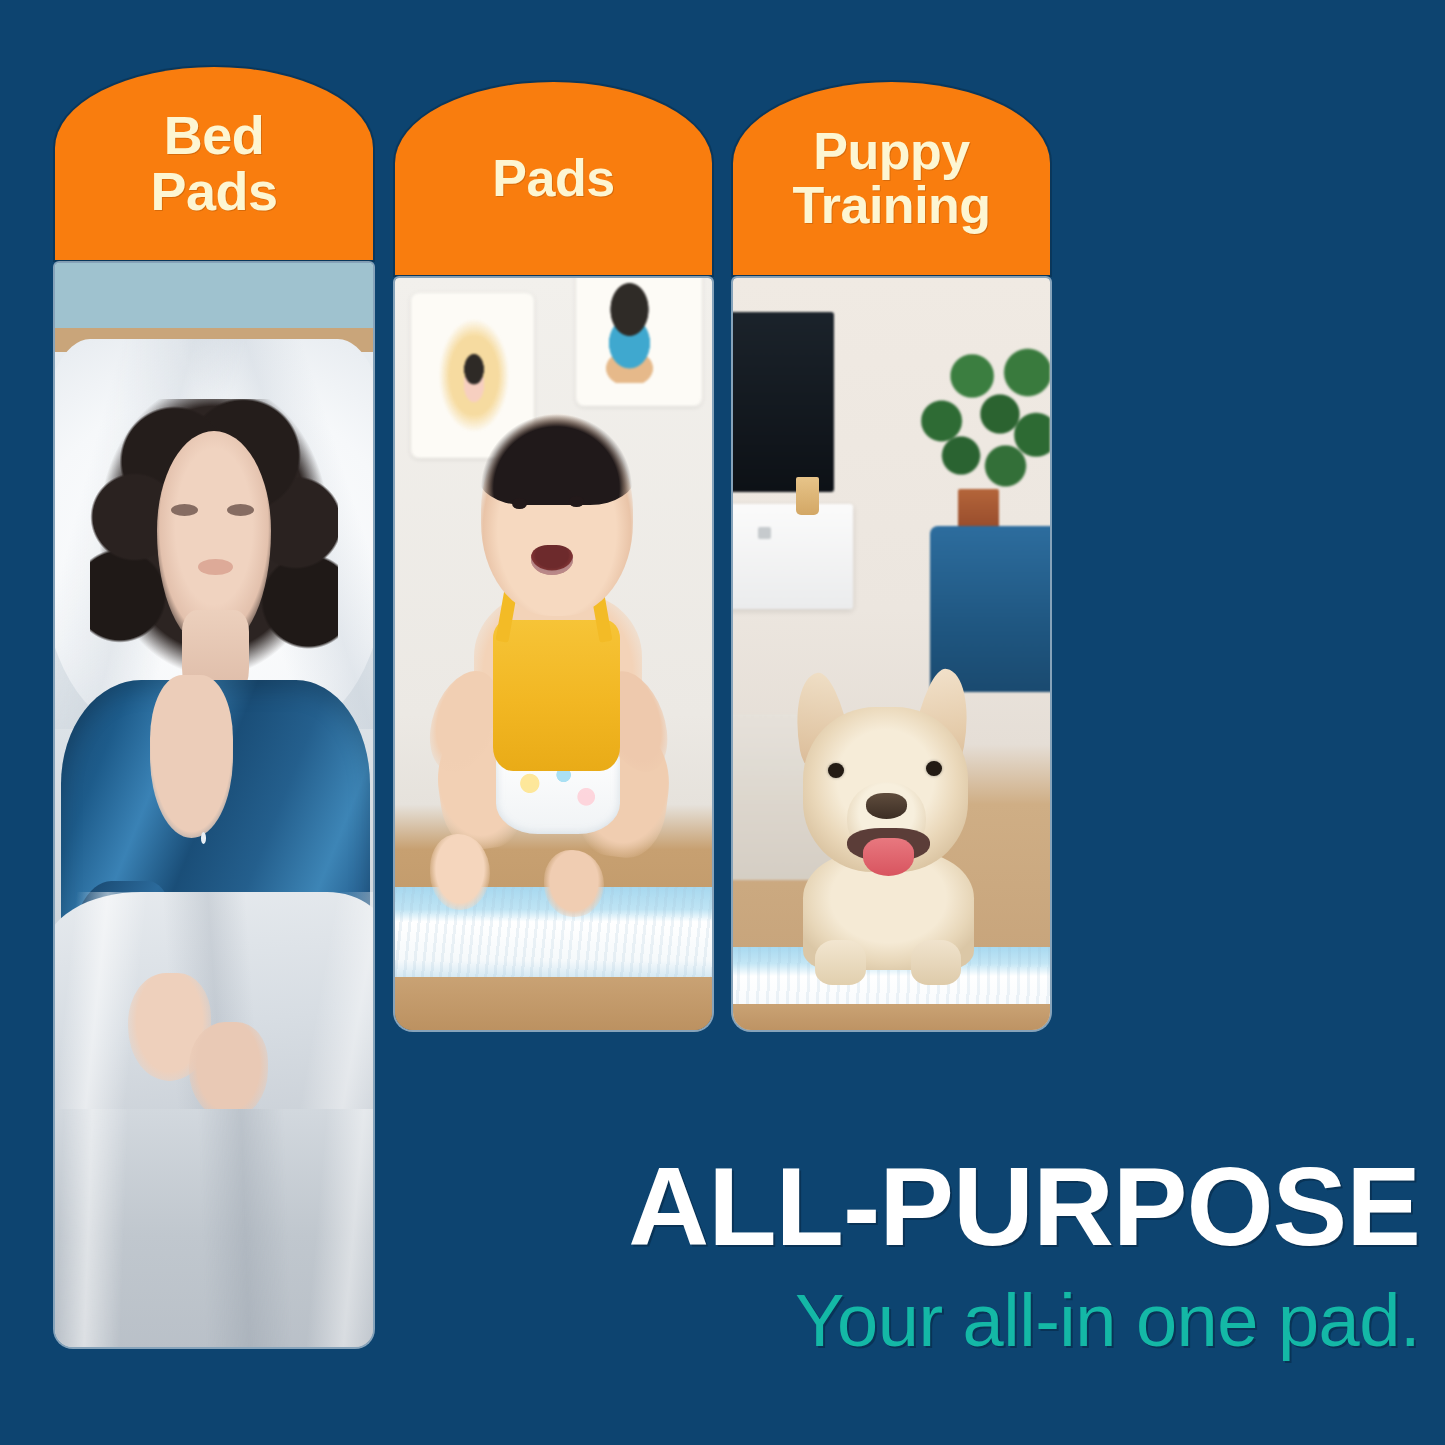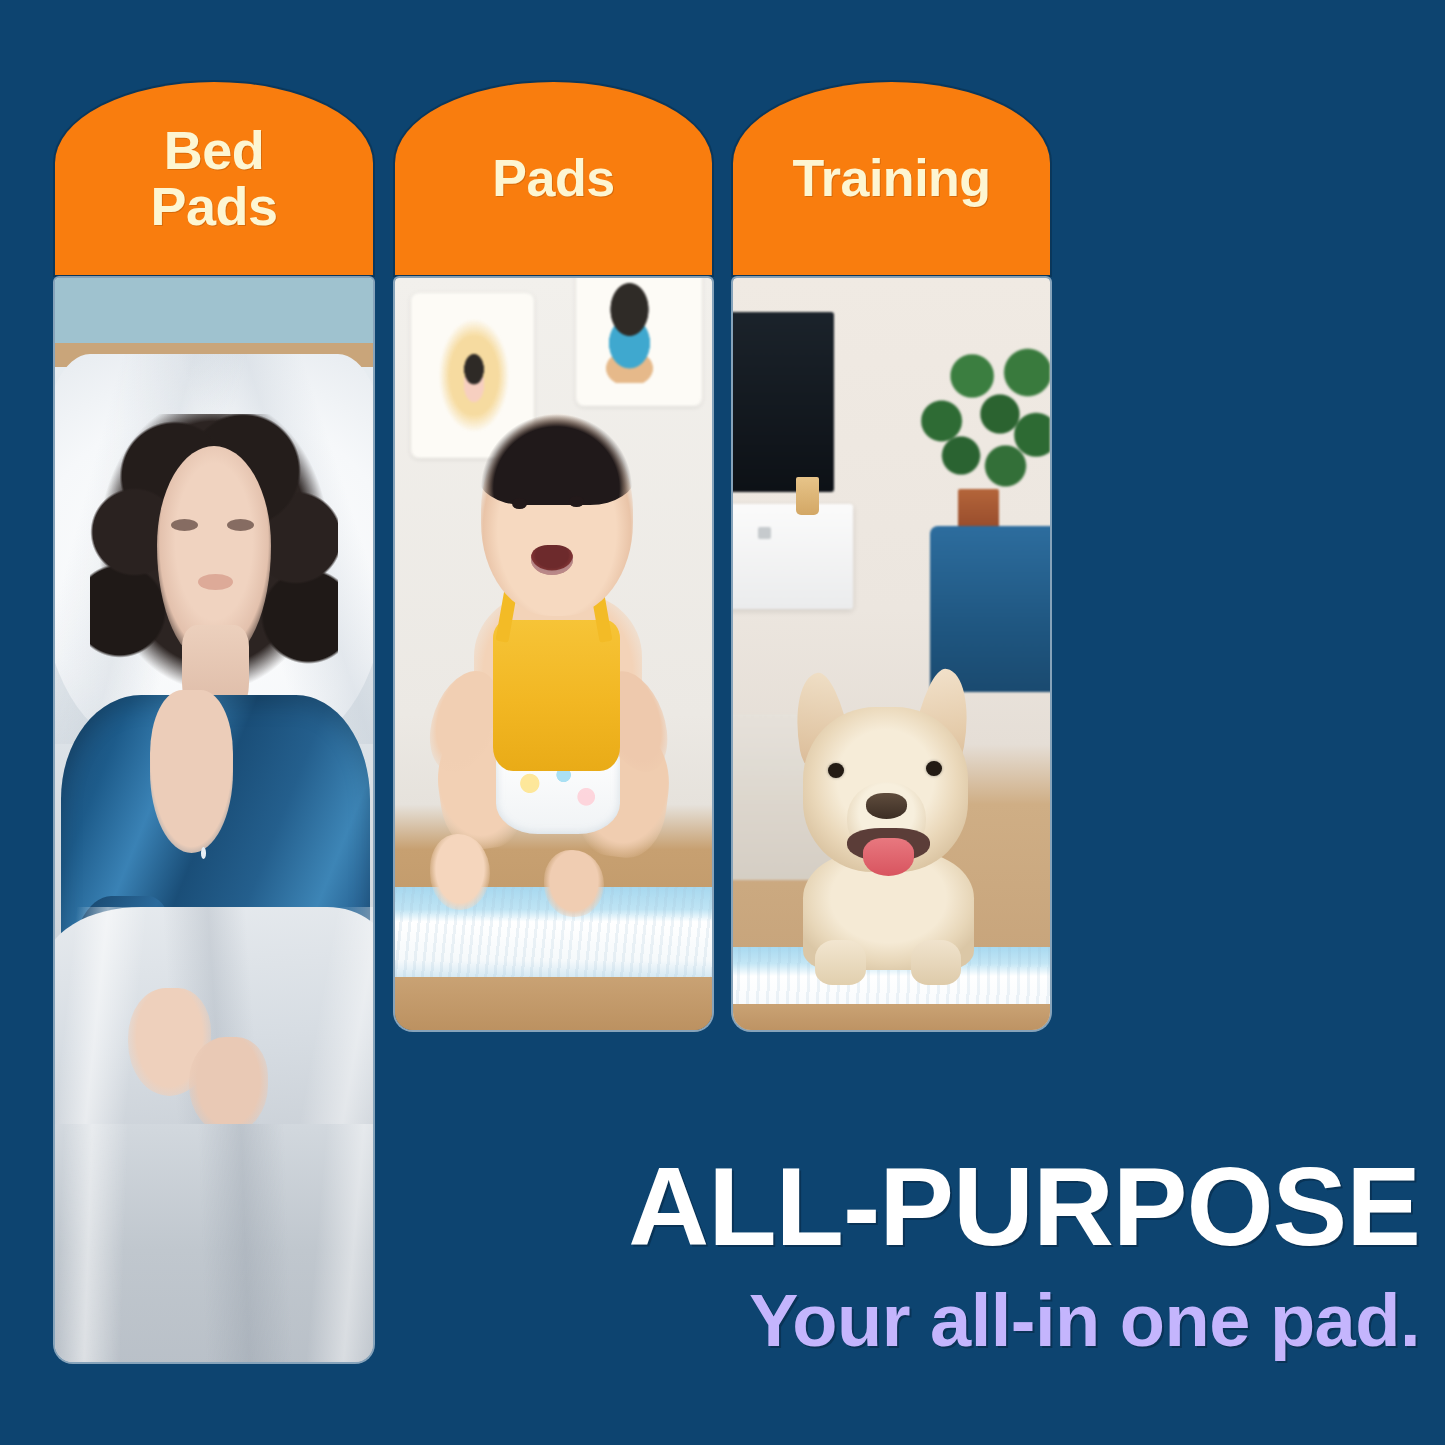--- a/index.html
+++ b/index.html
@@ -266,29 +266,29 @@
       border:10px solid #eee8d9;border-radius:50%;box-sizing:border-box;
       transform:rotate(16deg);background:transparent;}
   .p4-pour{position:absolute;left:42%;top:69%;width:13%;height:13%;
       background:linear-gradient(170deg,#2a1608,#1f1005);
       border-radius:40% 50% 50% 40%;transform:rotate(16deg);}
 
   
   .headline{position:absolute;text-align:right;}
   .hl-main{color:#ffffff;font-weight:bold;letter-spacing:-1px;
            text-shadow:2px 2px 0 rgba(5,30,55,.45);}
-  .hl-sub{color:#c4b5fd;font-weight:bold;letter-spacing:-.5px;
+  .hl-sub{color:#14b8a6;font-weight:normal;letter-spacing:-.5px;
           text-shadow:2px 2px 0 rgba(5,30,55,.45);}
 </style>
 </head>
 <body>
 
 <div id="stage">
 
-  <div class="panel" style="left:55px;top:82px;width:318px;height:1280px;">
+  <div class="panel" style="left:55px;top:67px;width:318px;height:1280px;">
     <div class="arch" style="height:193px;">
       <div class="arch-label" style="font-size:54px;">
           <div>Bed</div>
           <div>Pads</div>
         </div>
     </div>
     <div class="photo" style="top:196px;width:318px;height:1084px;">
       <div class="ph-inner">
         <div class="p1-bg"></div>
         <div class="p1-pillow"></div>
@@ -341,20 +341,21 @@
         <div class="p2-eyeL"></div>
         <div class="p2-eyeR"></div>
         <div class="p2-mouth"></div>
       </div>
     </div>
   </div>
 
   <div class="panel" style="left:733px;top:82px;width:317px;height:948px;">
     <div class="arch" style="height:193px;">
       <div class="arch-label" style="font-size:52px;">
+          <div>Puppy</div>
           <div>Training</div>
         </div>
     </div>
     <div class="photo" style="top:196px;width:317px;height:752px;">
       <div class="ph-inner">
         <div class="p3-bg"></div>
         <div class="p3-tv"></div>
         <div class="p3-cab"></div>
         <div class="p3-pot"></div>
         <div class="p3-plant"></div>

